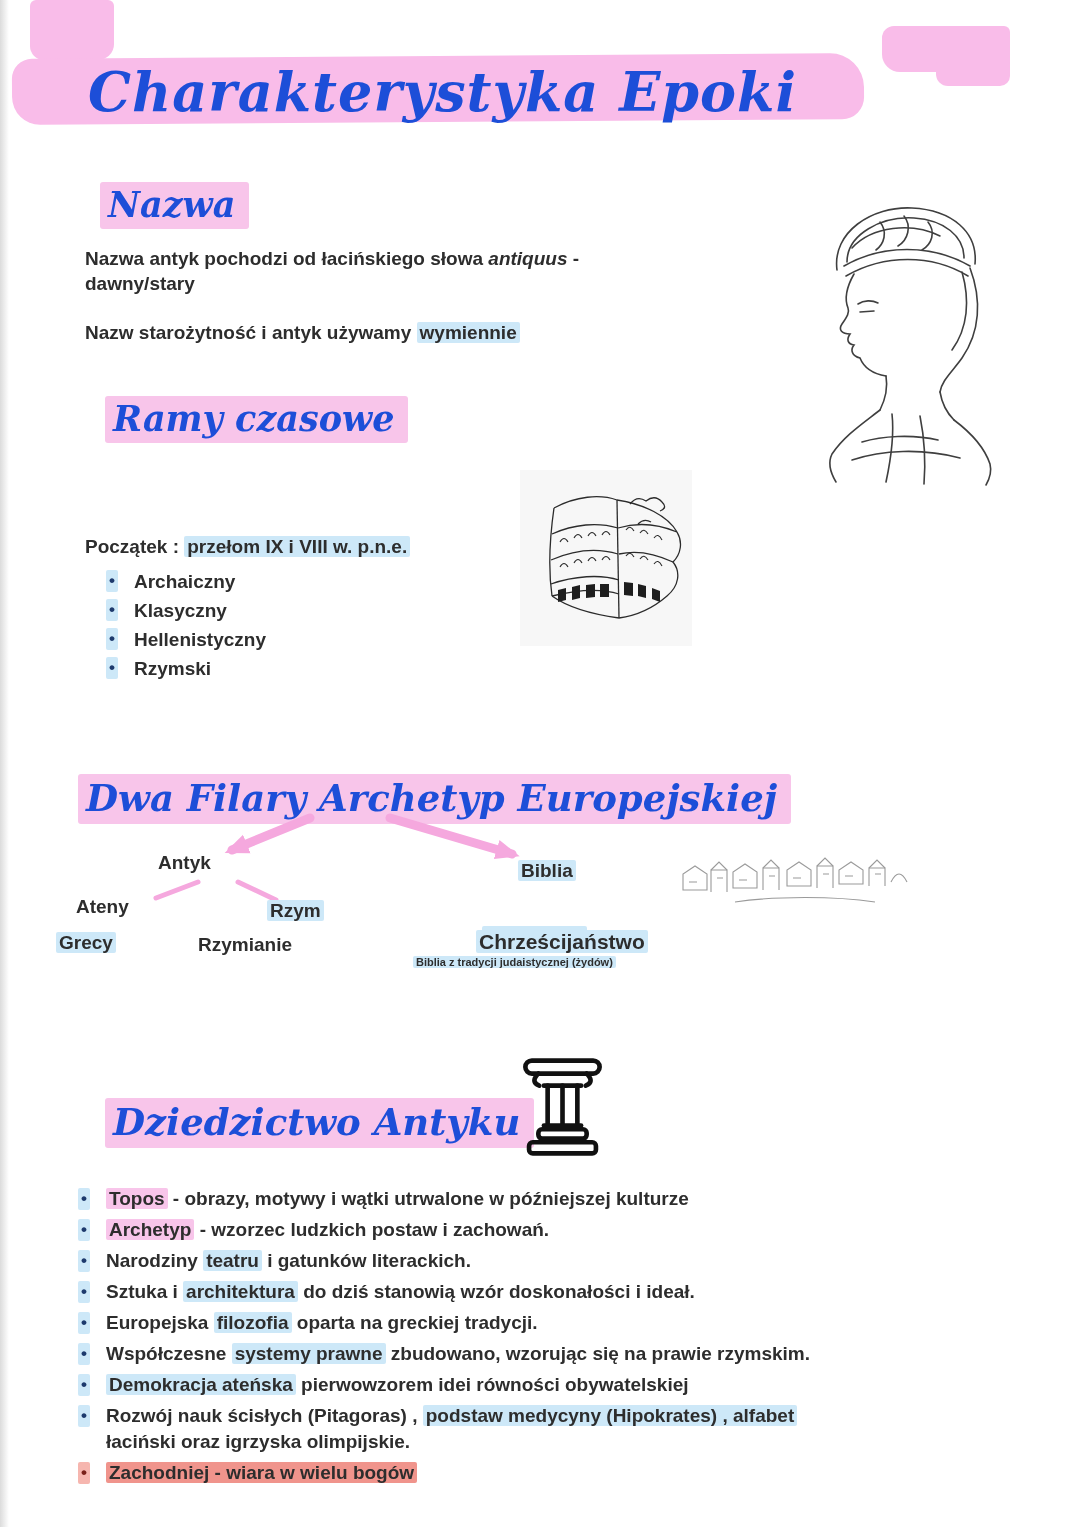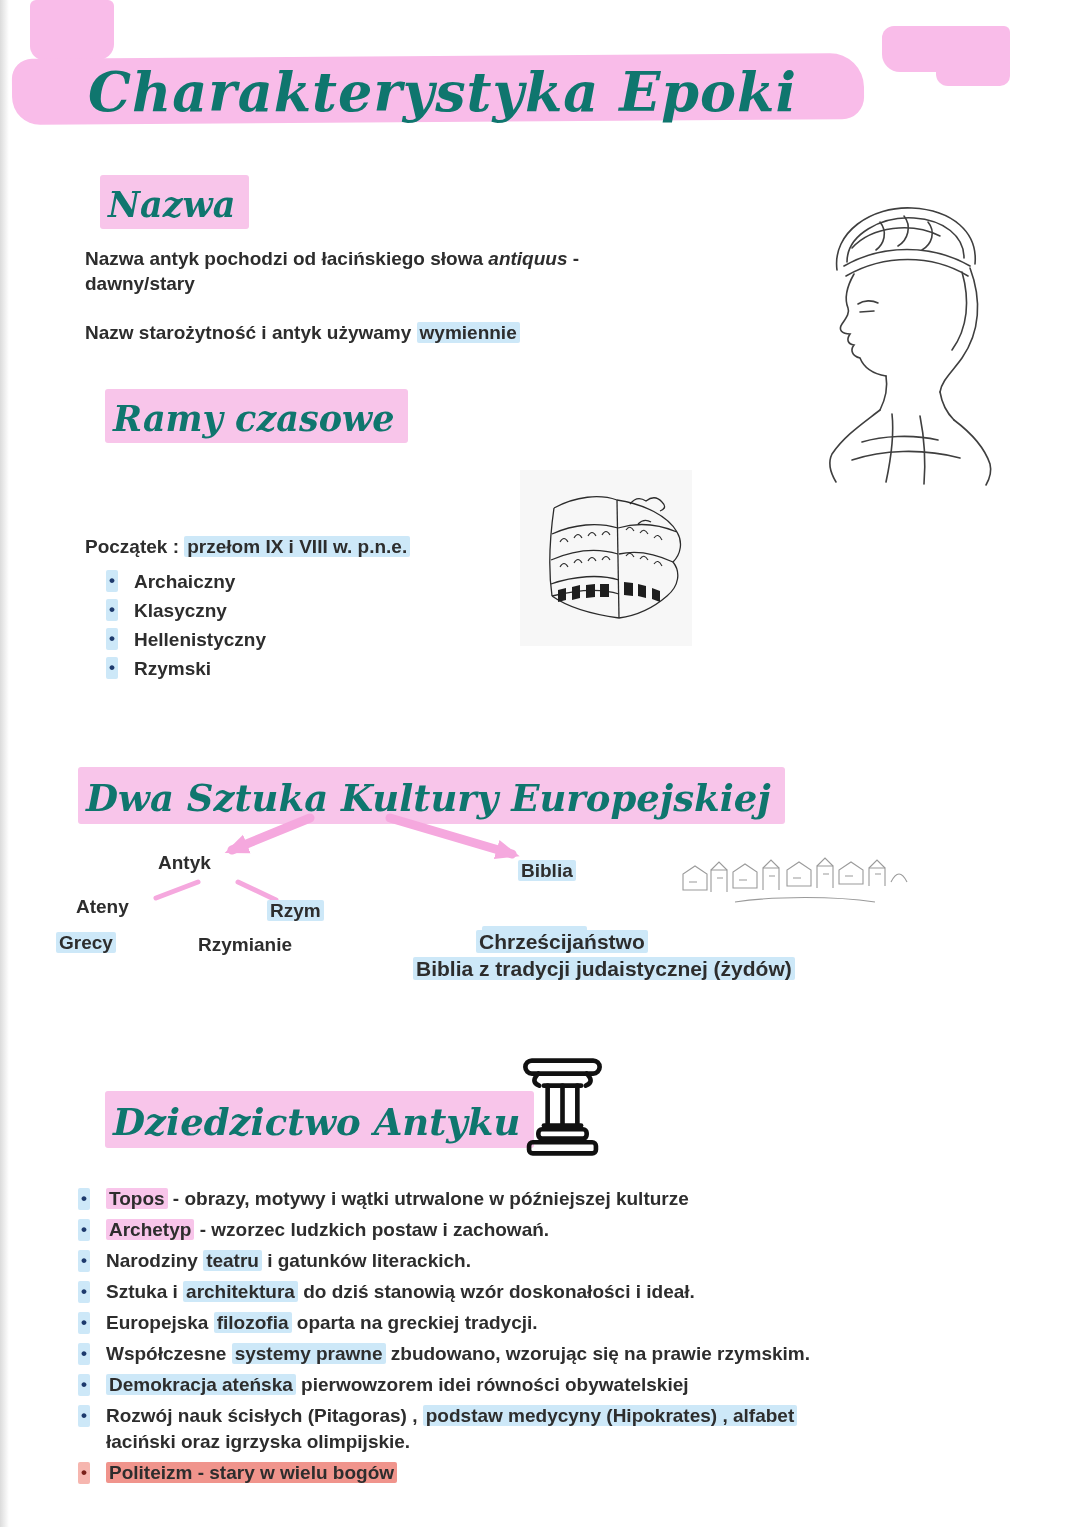--- a/index.html
+++ b/index.html
@@ -11,34 +11,34 @@
     background: #ffffff;
     overflow: hidden;
     font-family: "Liberation Sans", sans-serif;
     color: #2d2d2d;
   }
   .abs { position:absolute; margin:0; }
   .script {
     font-family: "DejaVu Serif", serif;
     font-style: italic;
     font-weight: bold;
-    color: #0f766e;
+    color: #1d4ed8;
   }
   .title {
     left: 20px; top: 60px; width: 845px;
     text-align: center;
     font-size: 54px;
     letter-spacing: 1px;
     white-space: nowrap;
   }
   .heading { font-size: 35px; white-space: nowrap; }
-  .heading-hl { background:#f8c5ea; padding: 9px 14px 4px 8px; border-radius:3px; }
+  .heading-hl { background:#f8c5ea; padding: 2px 14px 4px 8px; border-radius:3px; }
   .body-text { font-size:19px; font-weight:bold; line-height:1.34; color:#2d2d2d; }
   .small-text { font-size:21px; }
-  .smaller-text { font-size:21px; }
+  .smaller-text { font-size:11px; }
   .italic { font-style: italic; }
   .hl { padding:0 3px; border-radius:2px; }
   .hl-pink { background:#f8c5ea; }
   .hl-blue { background:#cde8f8; }
   .hl-red  { background:#f0948c; }
   .blob { position:absolute; background:#f9bce9; }
   .blob-tl { left:30px; top:0; width:84px; height:60px; border-radius:6px 6px 16px 14px; }
   .title-band { left:12px; top:56px; width:852px; height:66px; border-radius:20px 34px 22px 28px; transform:rotate(-0.4deg); }
   .blob-tr1 { left:882px; top:26px; width:128px; height:46px; border-radius:12px 6px 8px 18px; }
   .blob-tr2 { left:936px; top:60px; width:74px; height:26px; border-radius:4px 4px 10px 12px; }
@@ -134,21 +134,21 @@
     </g>
     <g fill="none" stroke="#2b2b2b" stroke-width="1.1">
       <path d="M40 72 q4 -7 8 0 M54 68 q4 -7 8 0 M68 66 q4 -7 8 0 M82 65 q4 -7 8 0"></path>
       <path d="M40 97 q4 -7 8 0 M54 93 q4 -7 8 0 M68 91 q4 -7 8 0 M82 90 q4 -7 8 0"></path>
       <path d="M106 60 q4 -6 8 1 M120 63 q4 -6 8 1 M134 68 q4 -6 8 2"></path>
       <path d="M106 86 q4 -6 8 1 M120 89 q4 -6 8 1 M134 94 q4 -6 8 2"></path>
     </g>
   </svg>
 
 
-  <h2 class="abs script heading" style="left:78px; top:776px; font-size:37px;"><span class="heading-hl">Dwa Sztuka Kultury Europejskiej</span></h2>
+  <h2 class="abs script heading" style="left:78px; top:776px; font-size:37px;"><span class="heading-hl">Dwa Filary Archetyp Europejskiej</span></h2>
 
   <svg class="sketch" style="left:140px; top:810px;" width="460" height="100" viewBox="0 0 460 100">
     <defs>
       <marker id="ah" markerUnits="userSpaceOnUse" markerWidth="26" markerHeight="24" refX="16" refY="12" orient="auto">
         <path d="M0 2 L24 12 L0 22 Z" fill="#f5a8de"></path>
       </marker>
     </defs>
     <path d="M170 8 L92 40" stroke="#f5a8de" stroke-width="9" stroke-linecap="round" marker-end="url(#ah)" fill="none"></path>
     <path d="M250 8 L372 44" stroke="#f5a8de" stroke-width="9" stroke-linecap="round" marker-end="url(#ah)" fill="none"></path>
     <path d="M58 72 L16 88" stroke="#f5a8de" stroke-width="5" stroke-linecap="round" fill="none"></path>
@@ -218,17 +218,17 @@
     <li>
       <span class="dot">•</span><span>Współczesne </span><span class="hl hl-blue">systemy prawne</span><span> zbudowano, wzorując się na prawie rzymskim.</span>
     </li>
     <li>
       <span class="dot">•</span><span></span><span class="hl hl-blue">Demokracja ateńska</span><span> pierwowzorem idei równości obywatelskiej</span>
     </li>
     <li>
       <span class="dot">•</span><span>Rozwój nauk ścisłych (Pitagoras) , </span><span class="hl hl-blue">podstaw medycyny (Hipokrates) , alfabet</span><br><span>łaciński oraz igrzyska olimpijskie.</span>
     </li>
     <li>
-      <span class="dot dot-red">•</span><span></span><span class="hl hl-red">Politeizm - stary w wielu bogów</span><span></span>
+      <span class="dot dot-red">•</span><span></span><span class="hl hl-red">Zachodniej - wiara w wielu bogów</span><span></span>
     </li>
   </ul>
 
 </div>
 
 </body></html>

